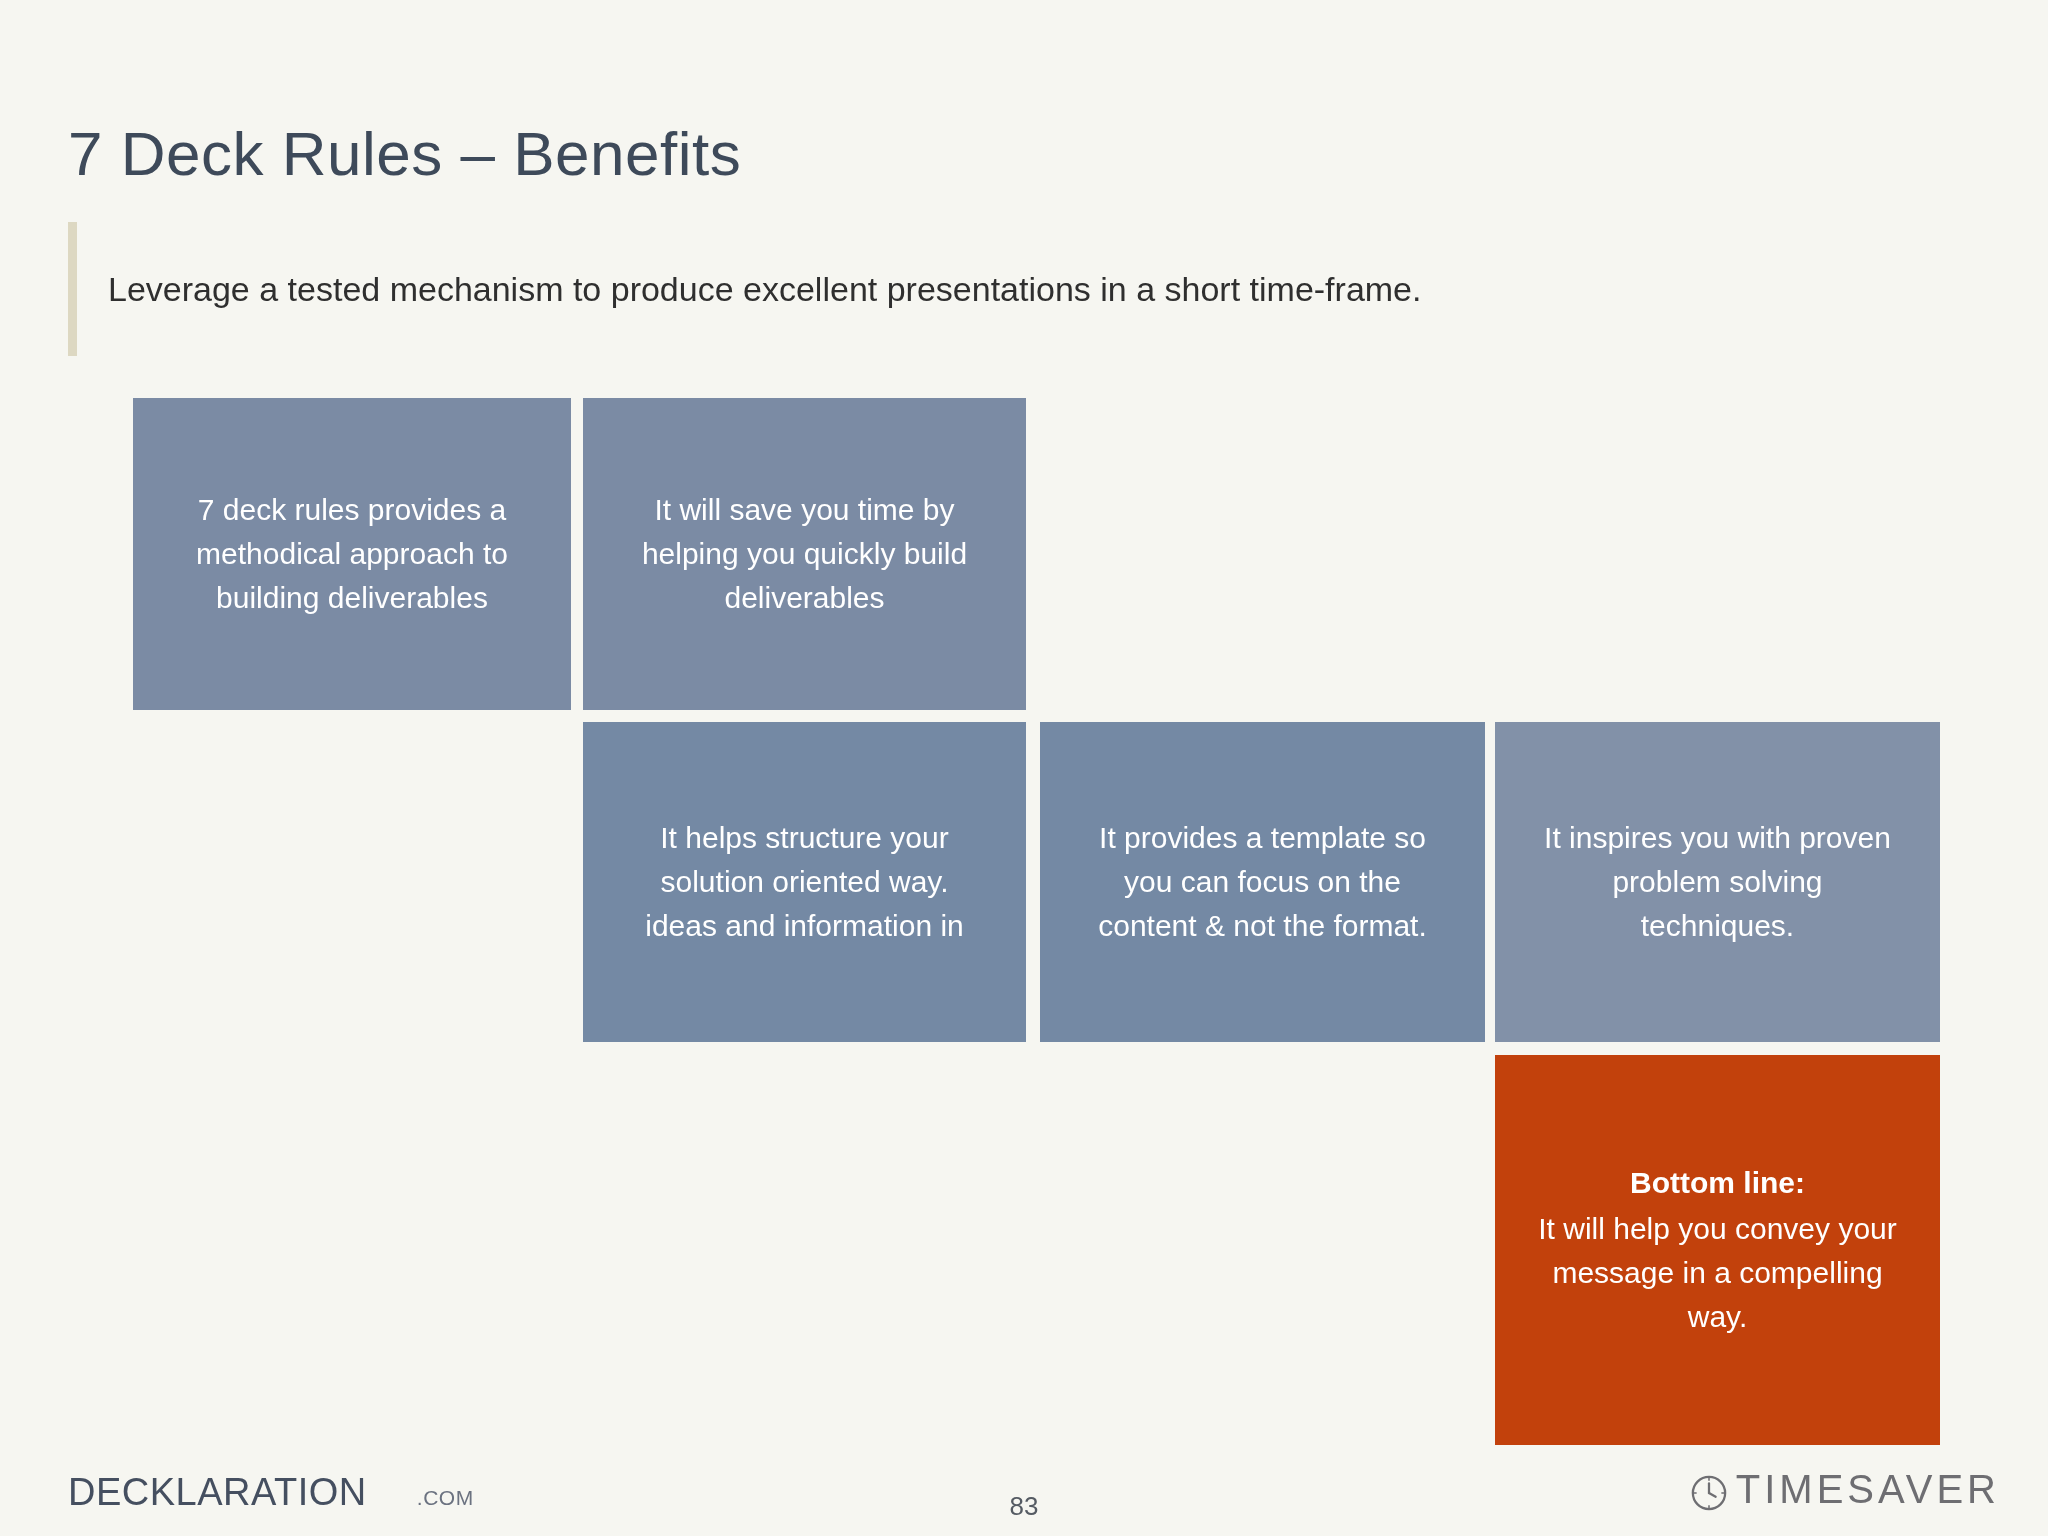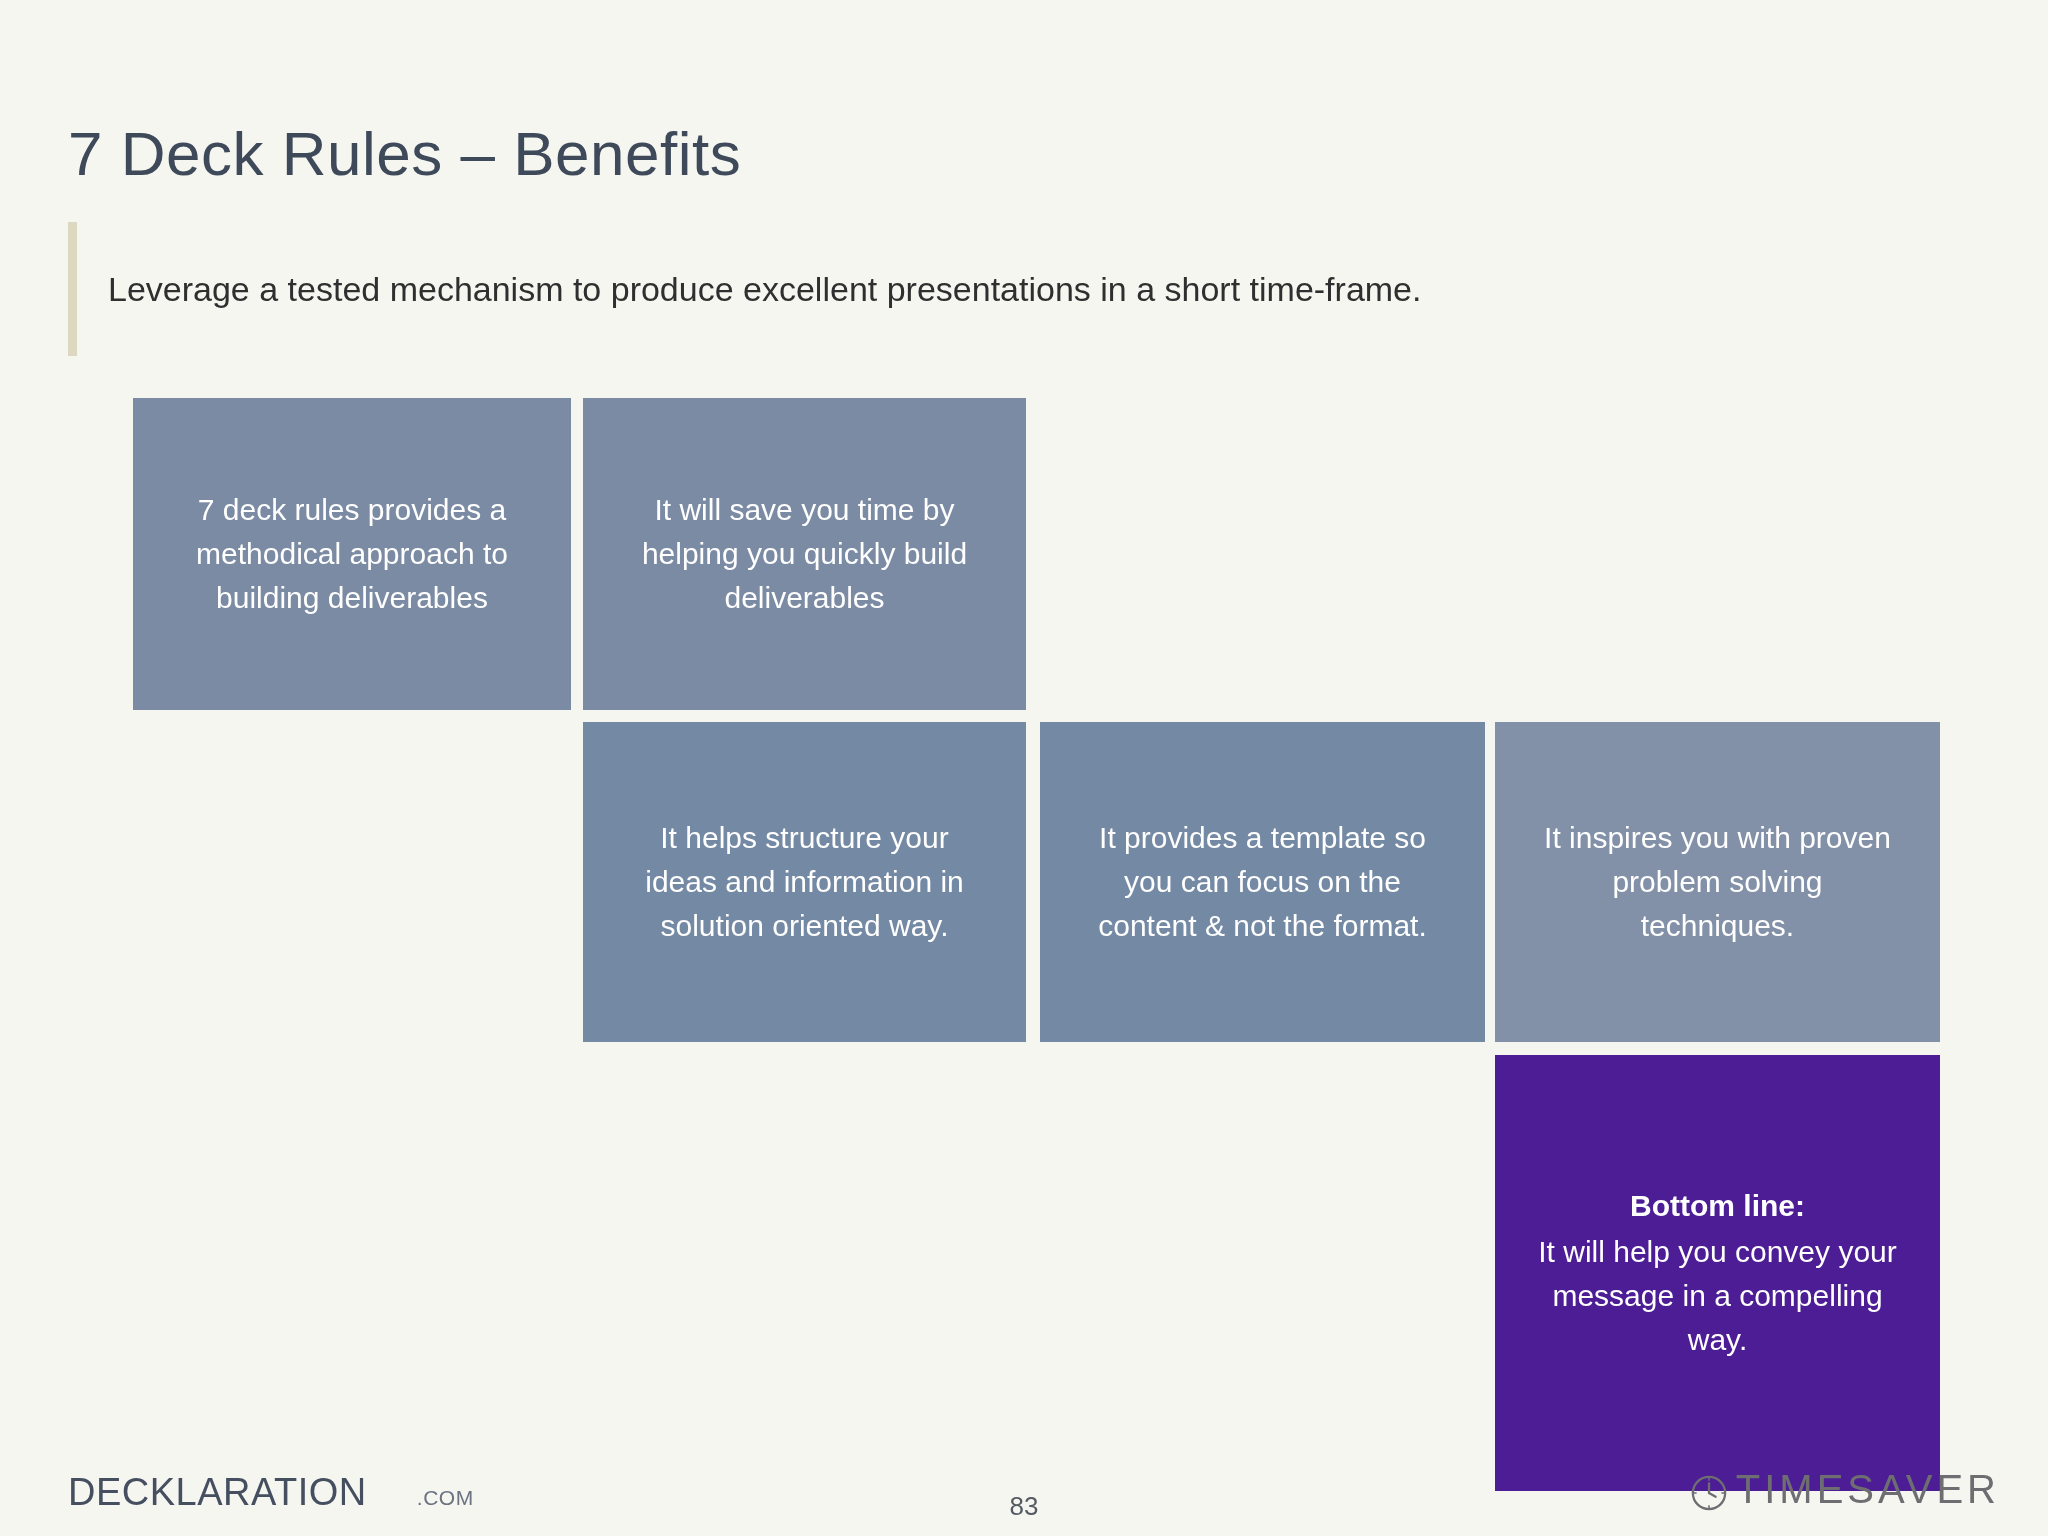--- a/index.html
+++ b/index.html
@@ -71,22 +71,22 @@
     box-sizing: border-box;
   }
   .box-line { display: block; width: 100%; }
 
   .box--b1 { left: 133px;  top: 398px;  width: 438px; height: 312px; background: #7b8ba4; }
   .box--b2 { left: 583px;  top: 398px;  width: 443px; height: 312px; background: #7b8ba4; }
   .box--b3 { left: 583px;  top: 722px;  width: 443px; height: 320px; background: #7489a4; }
   .box--b4 { left: 1040px; top: 722px;  width: 445px; height: 320px; background: #7489a4; }
   .box--b5 { left: 1495px; top: 722px;  width: 445px; height: 320px; background: #8291a8; }
   .box--bottom {
-    left: 1495px; top: 1055px; width: 445px; height: 436px;
-    background: #4c1d95;
+    left: 1495px; top: 1055px; width: 445px; height: 390px;
+    background: #c2410c;
   }
   .box--bottom .bl-head {
     font-weight: bold;
     display: block;
     margin-bottom: 2px;
   }
 
   
   .footer-logo-left {
     position: absolute;
@@ -160,22 +160,22 @@
   </div>
 
   <div class="box box--b2">
     <span class="box-line">It will save you time by</span>
     <span class="box-line">helping you quickly build</span>
     <span class="box-line">deliverables</span>
   </div>
 
   <div class="box box--b3">
     <span class="box-line">It helps structure your</span>
+    <span class="box-line">solution oriented way.</span>
     <span class="box-line">ideas and information in</span>
-    <span class="box-line">solution oriented way.</span>
   </div>
 
   <div class="box box--b4">
     <span class="box-line">It provides a template so</span>
     <span class="box-line">you can focus on the</span>
     <span class="box-line">content &amp; not the format.</span>
   </div>
 
   <div class="box box--b5">
     <span class="box-line">It inspires you with proven</span>

